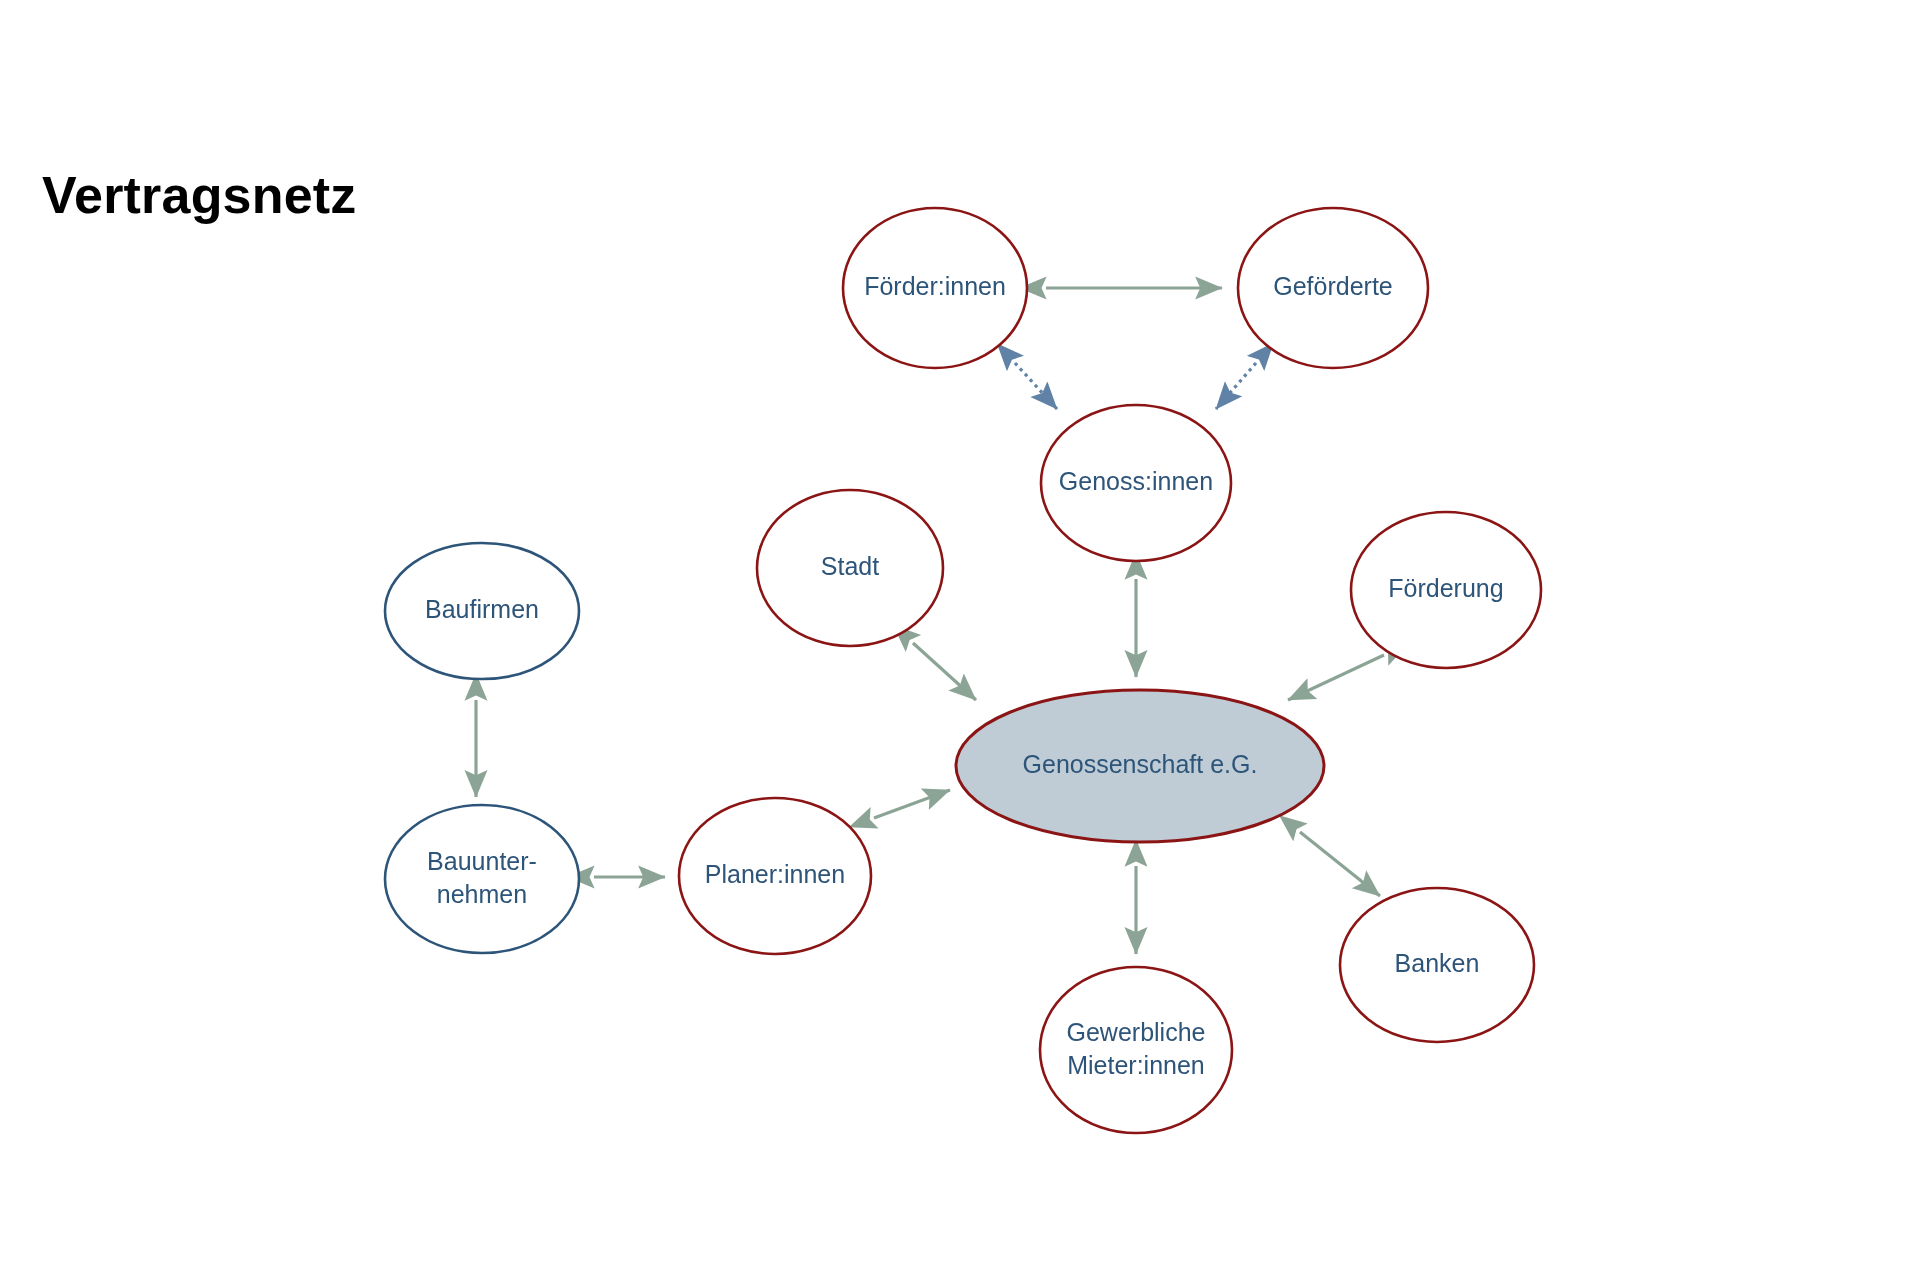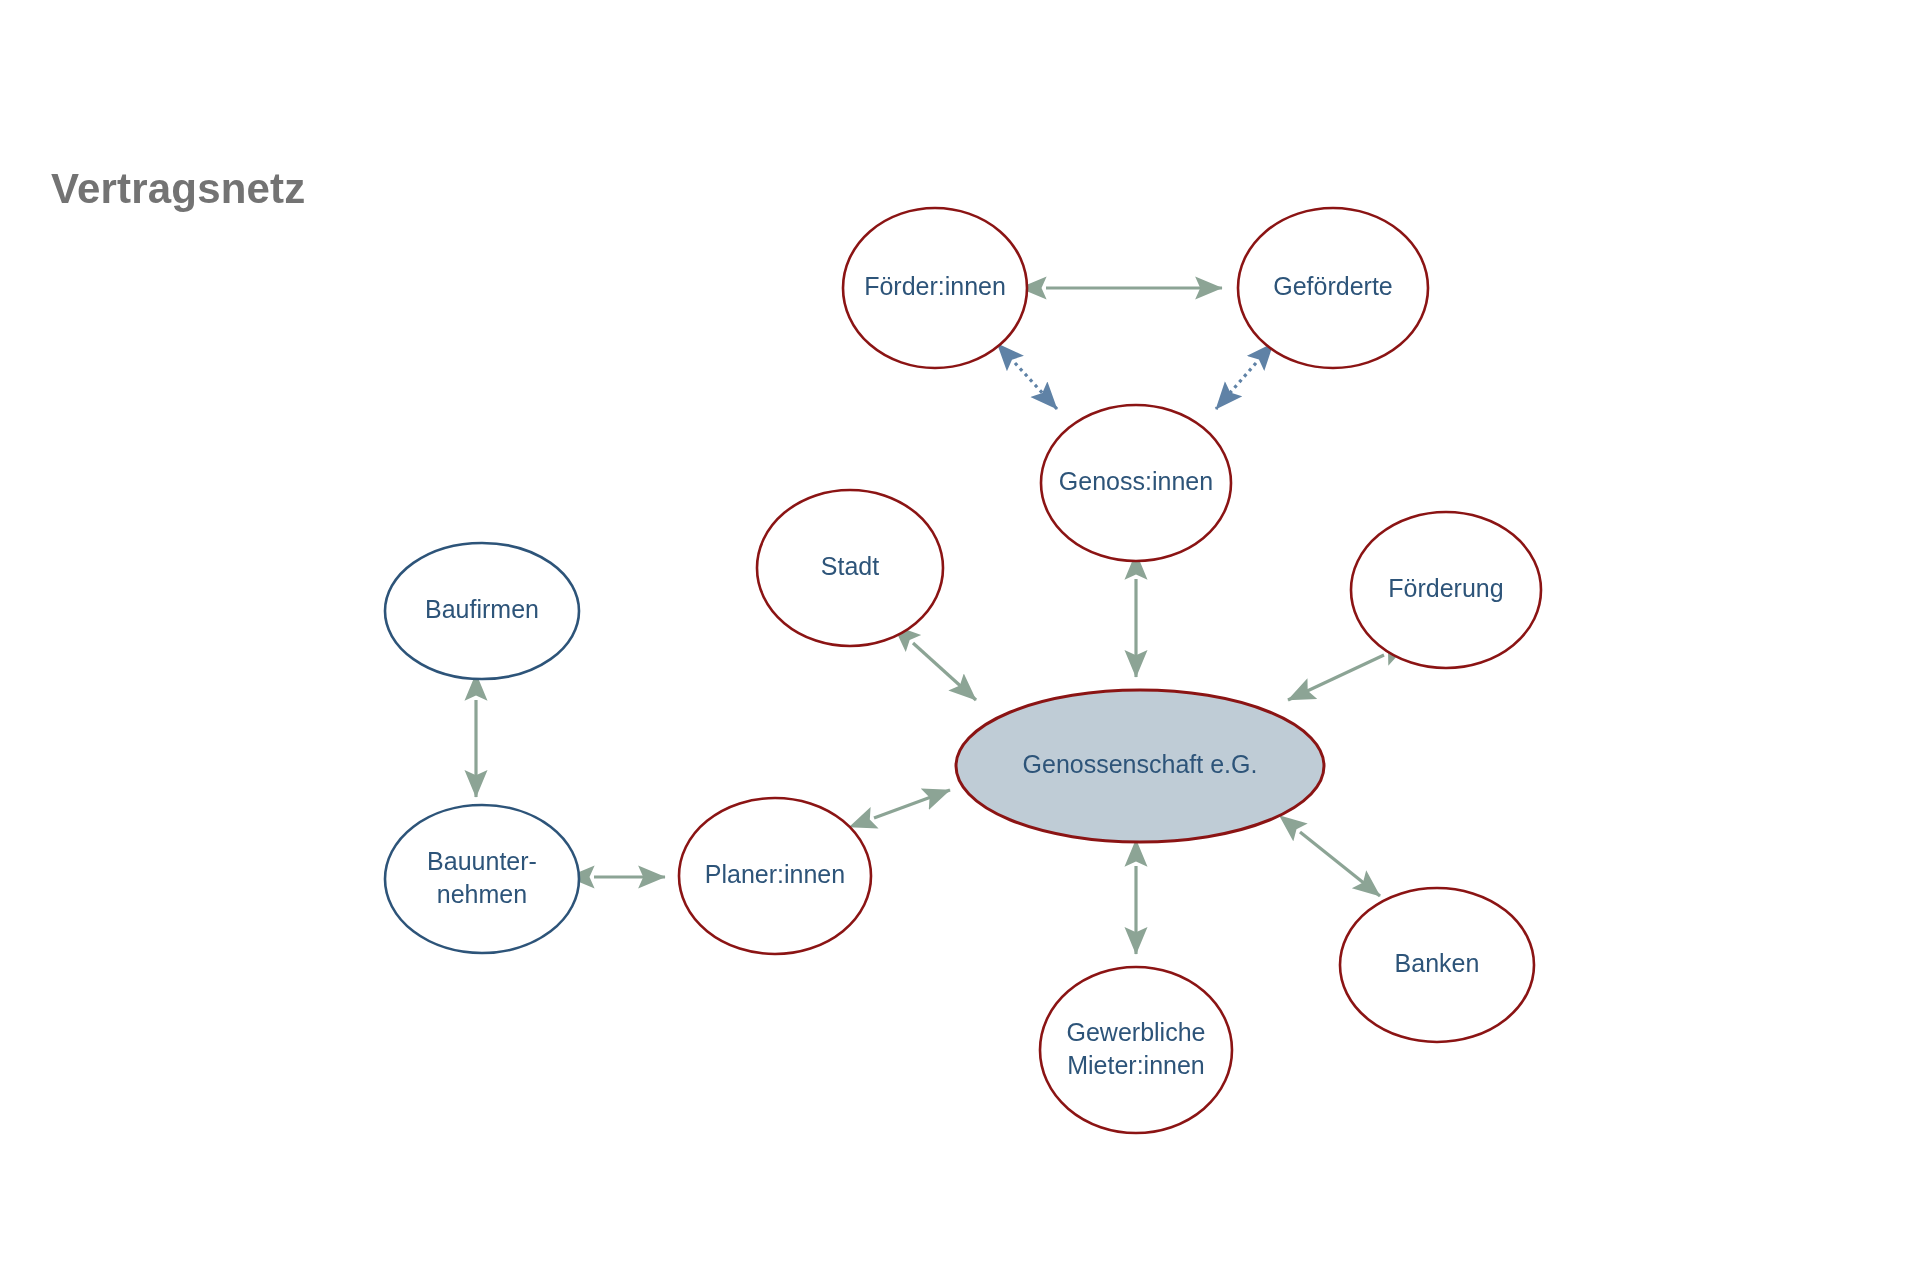--- a/index.html
+++ b/index.html
@@ -12,25 +12,25 @@
   }
   #canvas {
     position: relative;
     width: 1920px;
     height: 1270px;
     background: #ffffff;
     overflow: hidden;
   }
   #title {
     position: absolute;
-    left: 51px;
+    left: 42px;
     top: 165px;
-    font-size: 42px;
+    font-size: 52px;
     font-weight: bold;
-    color: #737373;
+    color: #000000;
     letter-spacing: 0.2px;
     white-space: nowrap;
   }
   #diagram-svg {
     position: absolute;
     left: 0;
     top: 0;
     width: 1920px;
     height: 1270px;
   }

